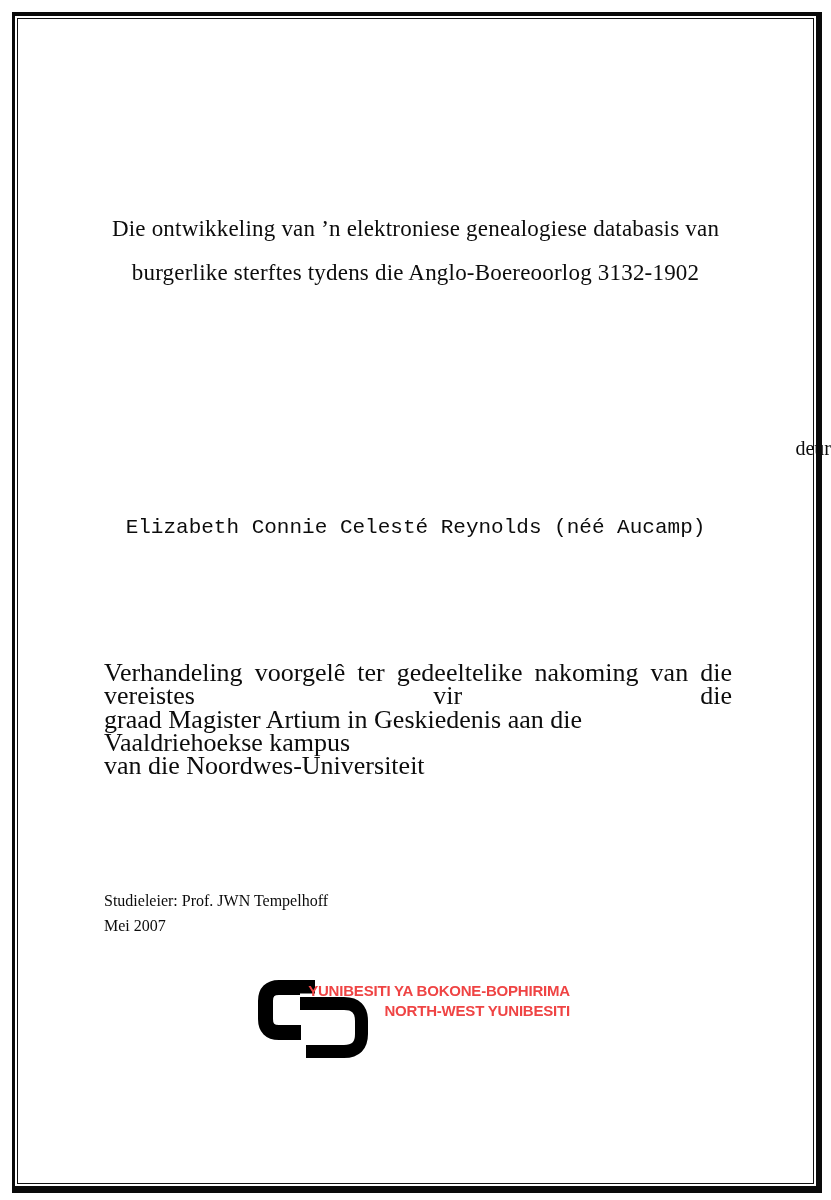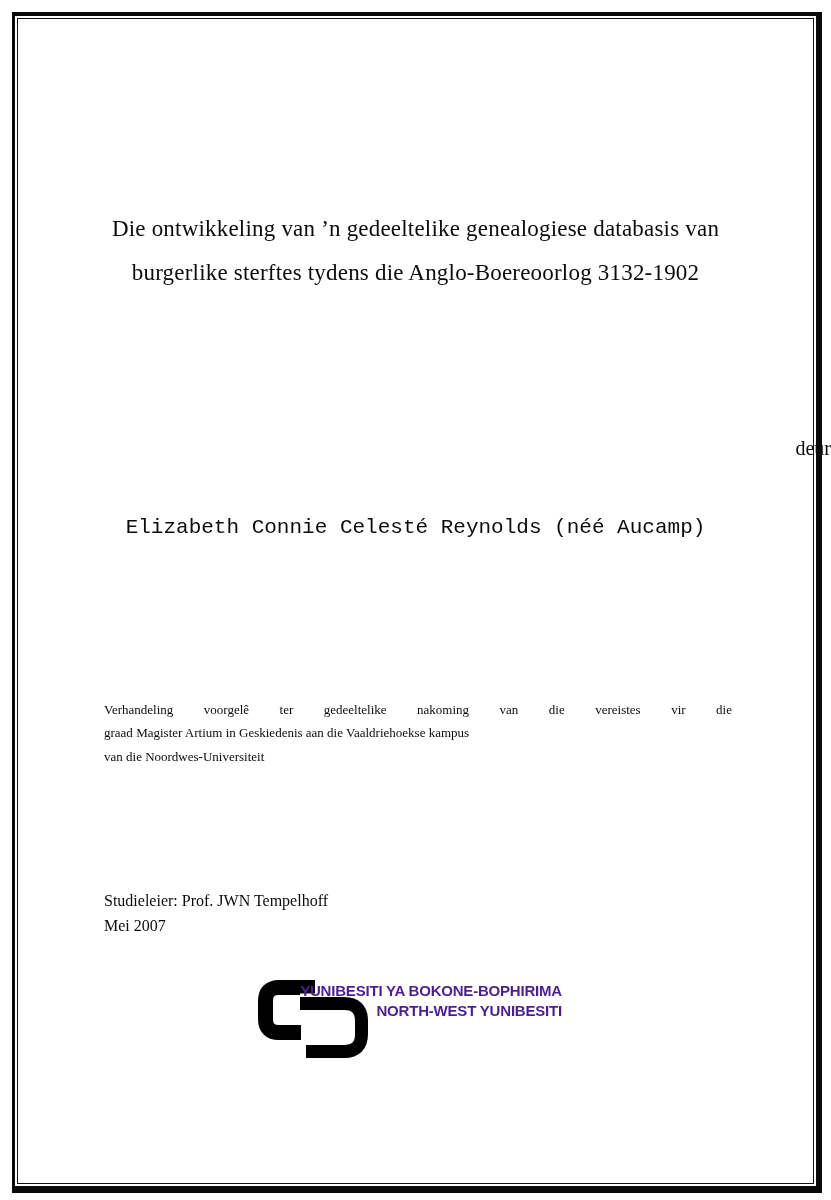--- a/index.html
+++ b/index.html
@@ -46,23 +46,22 @@
     top: 514px; left: 0; right: 0;
     text-align: center;
     font-size: 21px;
     line-height: 28px;
     font-family: Liberation Mono, monospace;
   }
   .submission {
     position: absolute;
     top: 661px; left: 104px;
     width: 628px;
-    font-size: 13px;
+    font-size: 26px;
     line-height: 23.3px;
-    margin-top: 37px;
   }
   .submission .justified {
     text-align: justify;
     text-align-last: justify;
   }
   .submission .italic { }
   .supervisor-block {
     position: absolute;
     top: 888px; left: 104px;
     font-size: 16px;
@@ -73,42 +72,42 @@
     top: 978px; left: 256px;
     width: 318px; height: 84px;
   }
   .logo-mark {
     position: absolute;
     top: 0; left: 0;
     width: 112px; height: 80px;
   }
   .logo-text {
     position: absolute;
-    top: 3px; right: 12px;
+    top: 3px; right: 4px;
     text-align: right;
     font-family: "Liberation Sans", sans-serif;
     font-weight: 700;
     font-size: 15px;
     line-height: 19.5px;
     letter-spacing: -0.2px;
-    color: #4c1d95;
+    color: #ef4444;
     white-space: nowrap;
   }
 </style>
 </head>
 <body>
 
 <div class="page">
 
   <div class="frame-outer">
     <div class="frame-inner"></div>
   </div>
 
   <div class="title-block">
-    <div>Die ontwikkeling van ’n gedeeltelike genealogiese databasis van</div>
+    <div>Die ontwikkeling van ’n elektroniese genealogiese databasis van</div>
     <div>burgerlike sterftes tydens die Anglo-Boereoorlog 3132-1902</div>
   </div>
 
   <div class="byline">deur</div>
 
   <div class="author">Elizabeth Connie Celesté Reynolds (néé Aucamp)</div>
 
   <div class="submission">
     <div class="justified">Verhandeling voorgelê ter gedeeltelike nakoming van die vereistes vir die</div>
     <div><span>graad </span><span class="italic">Magister Artium</span><span> in Geskiedenis aan die Vaaldriehoekse kampus</span></div>

